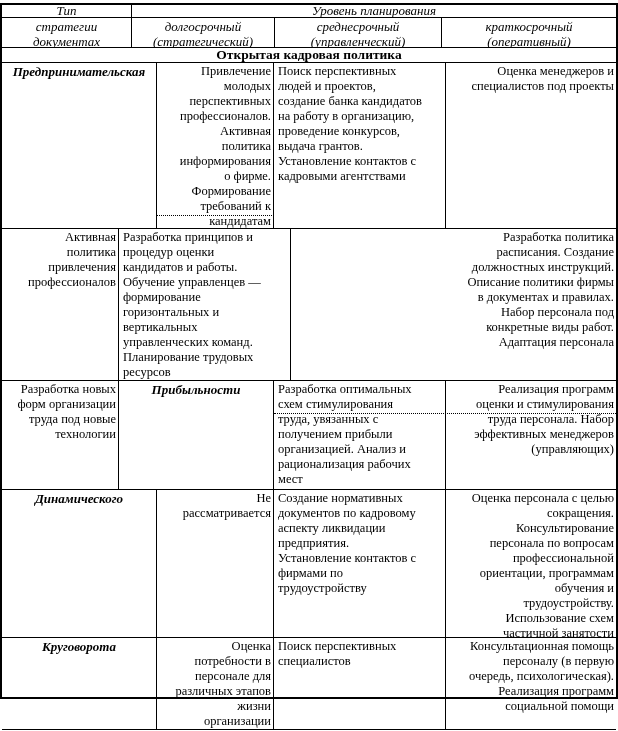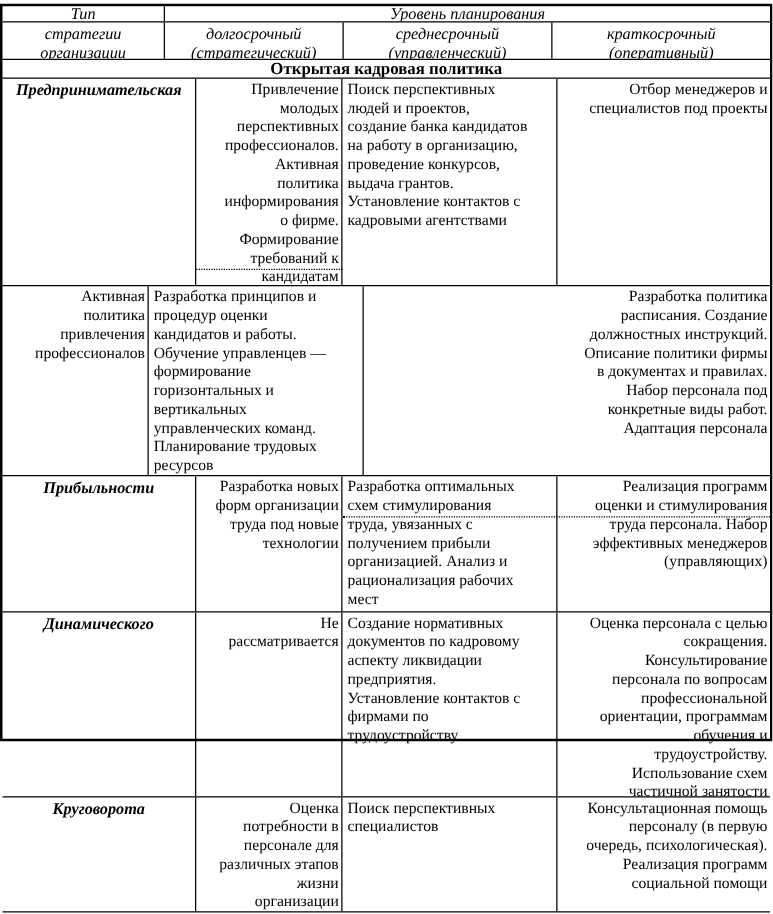--- a/index.html
+++ b/index.html
@@ -1,20 +1,20 @@
 <!DOCTYPE html>
 <html><head>
 <meta charset="utf-8">
 <style>
   html,body{margin:0;padding:0;background:#fff;}
   body{width:618px;height:731px;overflow:hidden;font-family:"Liberation Serif","DejaVu Serif",serif;color:#000;}
   .table{
     position:relative;
     margin:3px 0 0 0;
-    width:618px;height:590px;
+    width:618px;height:696px;
     border:2px solid #000;
     box-sizing:border-box;
     background:#fff;
   }
   .row{display:flex;border-bottom:1px solid #000;box-sizing:border-box;}
   .row:last-child{border-bottom:none;}
   .c{box-sizing:border-box;border-right:1px solid #000;overflow:hidden;
      white-space:pre-line;padding:1px 2px 0 2px;line-height:15px;font-size:12.5px;}
   .c.last{border-right:none;}
   .ctr{text-align:right;}
@@ -42,21 +42,21 @@
 
 <div class="table">
 
   <div class="row rowA">
     <div class="c hdr hw1">Тип</div>
     <div class="c hdr hw4 last">Уровень планирования</div>
   </div>
 
   <div class="row rowB">
     <div class="c hdr hw1">стратегии
-организации</div>
+документах</div>
     <div class="c hdr hw2">долгосрочный
 (стратегический)</div>
     <div class="c hdr hw3">среднесрочный
 (управленческий)</div>
     <div class="c hdr hw4 last">краткосрочный
 (оперативный)</div>
   </div>
 
   <div class="row band-row">
     <div class="band">Открытая кадровая политика</div>
@@ -76,21 +76,21 @@
 требований к
 кандидатам</div>
     <div class="c lft bw3">Поиск перспективных
 людей и проектов,
 создание банка кандидатов
 на работу в организацию,
 проведение конкурсов,
 выдача грантов.
 Установление контактов с
 кадровыми агентствами</div>
-    <div class="c ctr bw4 last">Отбор менеджеров и
+    <div class="c ctr bw4 last">Оценка менеджеров и
 специалистов под проекты</div>
   </div>
 
   <div class="row r2">
     <div class="c ctr bw2">Активная
 политика
 привлечения
 профессионалов</div>
     <div class="c lft bw3">Разработка принципов и
 процедур оценки
@@ -106,25 +106,25 @@
 расписания. Создание
 должностных инструкций.
 Описание политики фирмы
 в документах и правилах.
 Набор персонала под
 конкретные виды работ.
 Адаптация персонала</div>
   </div>
 
   <div class="row r3">
-    <div class="c strategy bw1">Прибыльности</div>
     <div class="c ctr bw2">Разработка новых
 форм организации
 труда под новые
 технологии</div>
+    <div class="c strategy bw1">Прибыльности</div>
     <div class="c lft bw3">Разработка оптимальных
 схем стимулирования
 труда, увязанных с
 получением прибыли
 организацией. Анализ и
 рационализация рабочих
 мест</div>
     <div class="c ctr bw4 last">Реализация программ
 оценки и стимулирования
 труда персонала. Набор

